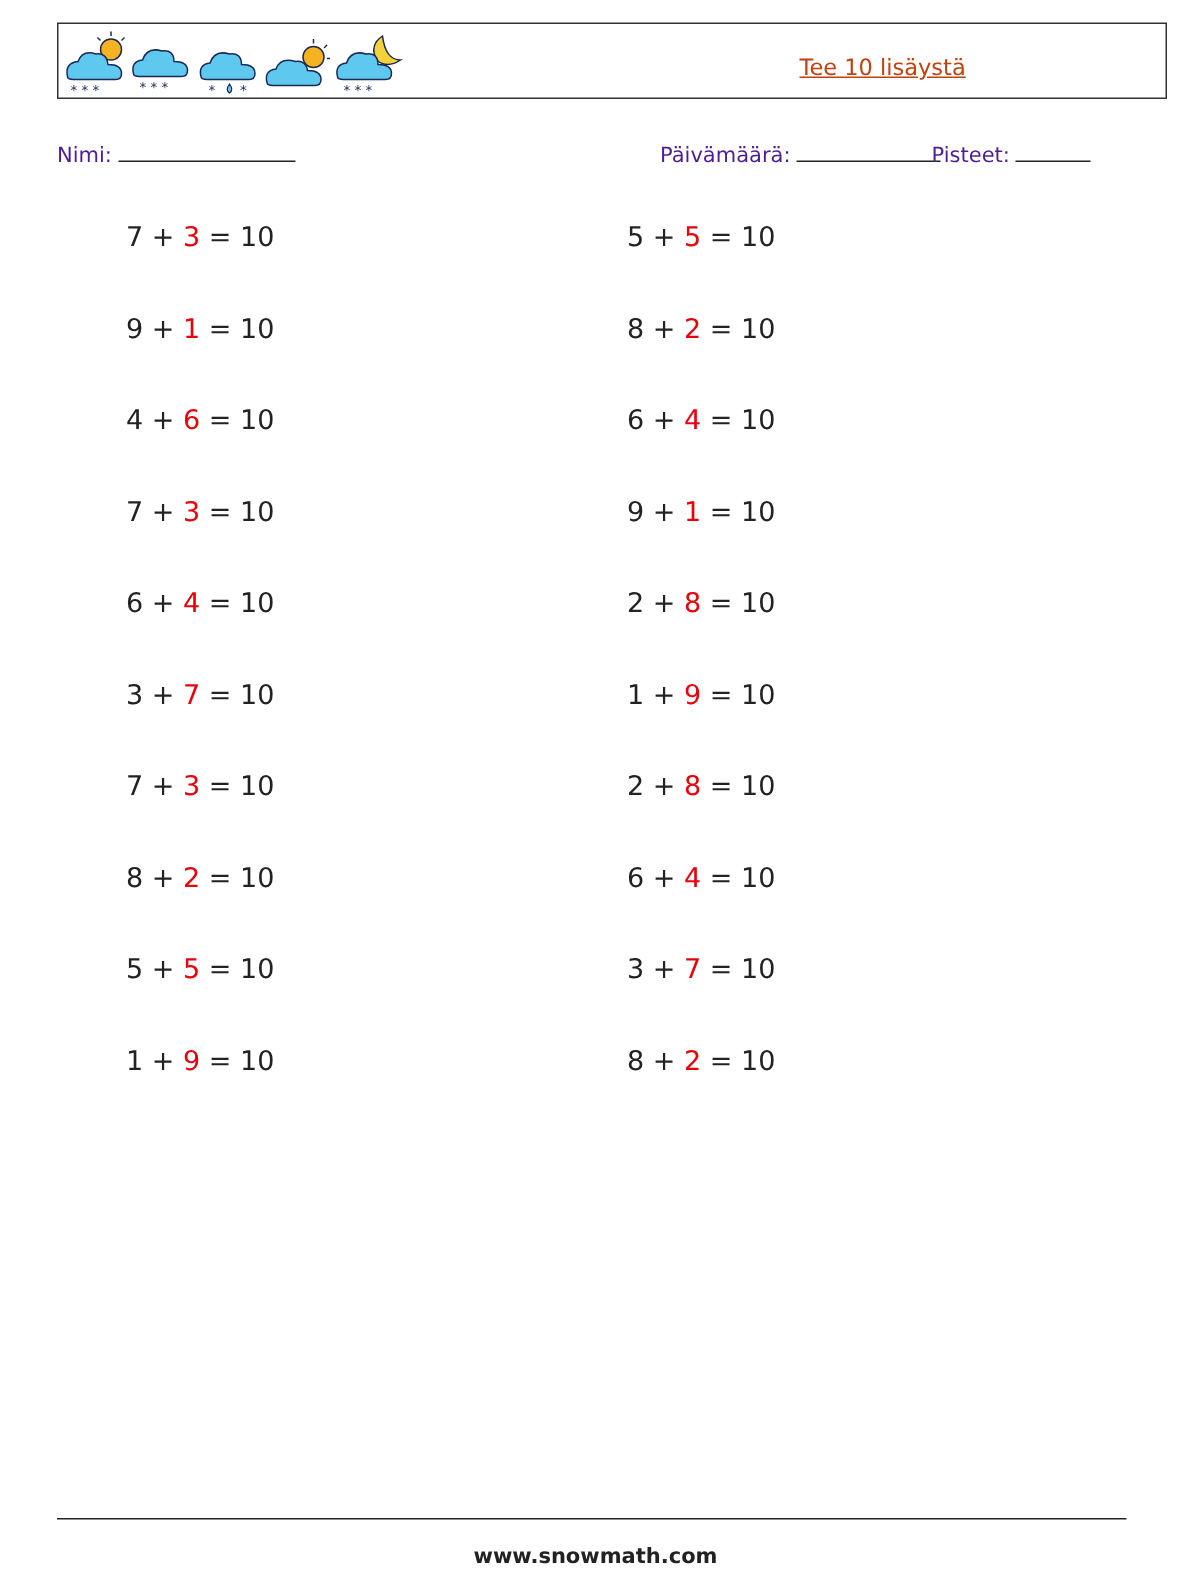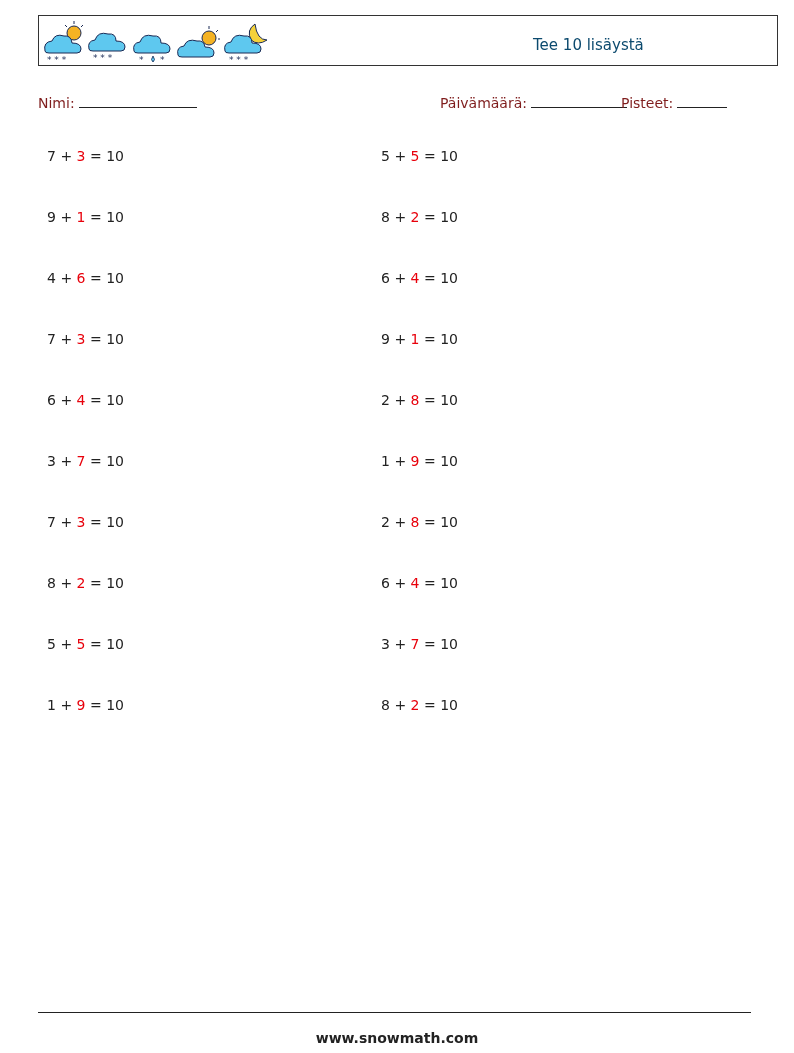--- a/index.html
+++ b/index.html
@@ -1,25 +1,25 @@
 <!DOCTYPE html>
 <html><head>
 <meta charset="utf-8">
 <style>
   html, body { margin: 0; padding: 0; background: #ffffff; }
   body { width: 794px; height: 1053px; position: relative; overflow: hidden;
          font-family: "DejaVu Sans", sans-serif; color: #222; }
   .header-box { position: absolute; left: 38px; top: 15px; width: 740px; height: 51px;
                 border: 1px solid #333; box-sizing: border-box; }
   .icons { position: absolute; left: 2px; top: 2px; width: 230px; height: 46px; }
-  .title { position: absolute; left: 494px; top: 20px; font-size: 15px; color: #0c4a6e;
-           font-family: "DejaVu Sans", sans-serif; }
-  .info { position: absolute; top: 93px; font-size: 14px; color: #7f1d1d; }
+  .title { position: absolute; left: 494px; top: 20px; font-size: 15px; color: #c2410c;
+           font-family: "DejaVu Sans", sans-serif; text-decoration: underline; }
+  .info { position: absolute; top: 93px; font-size: 14px; color: #4c1d95; }
   .blank { display: inline-block; border-bottom: 1px solid #222; height: 14px; vertical-align: baseline; margin-left: 4px; }
-  .problem { position: absolute; font-size: 14px; color: #222; white-space: nowrap; letter-spacing: 0px; }
+  .problem { position: absolute; font-size: 18px; color: #222; white-space: nowrap; letter-spacing: 0px; margin-left: 37px; }
   .problem .ans { color: #e8000b; }
   .footer-rule { position: absolute; left: 38px; top: 1012px; width: 713px; height: 0; border-top: 1px solid #222; }
   .footer-url { position: absolute; left: 0; width: 794px; top: 1030px; text-align: center;
                 font-size: 14px; font-weight: bold; color: #222; }
 </style>
 </head>
 <body>
 
 <div class="header-box">
   <svg class="icons" viewBox="0 0 230 46" width="230" height="46">

